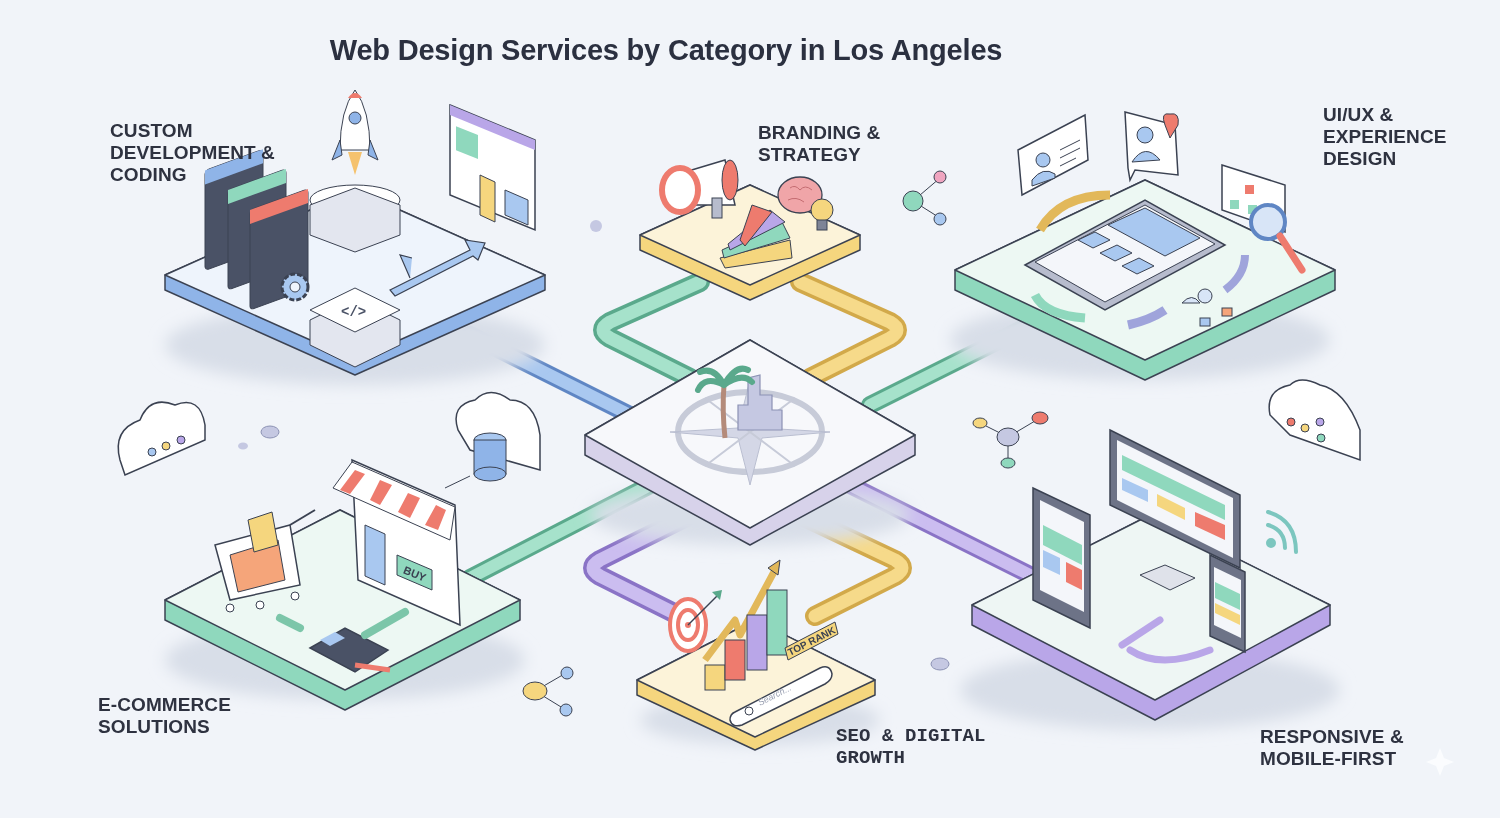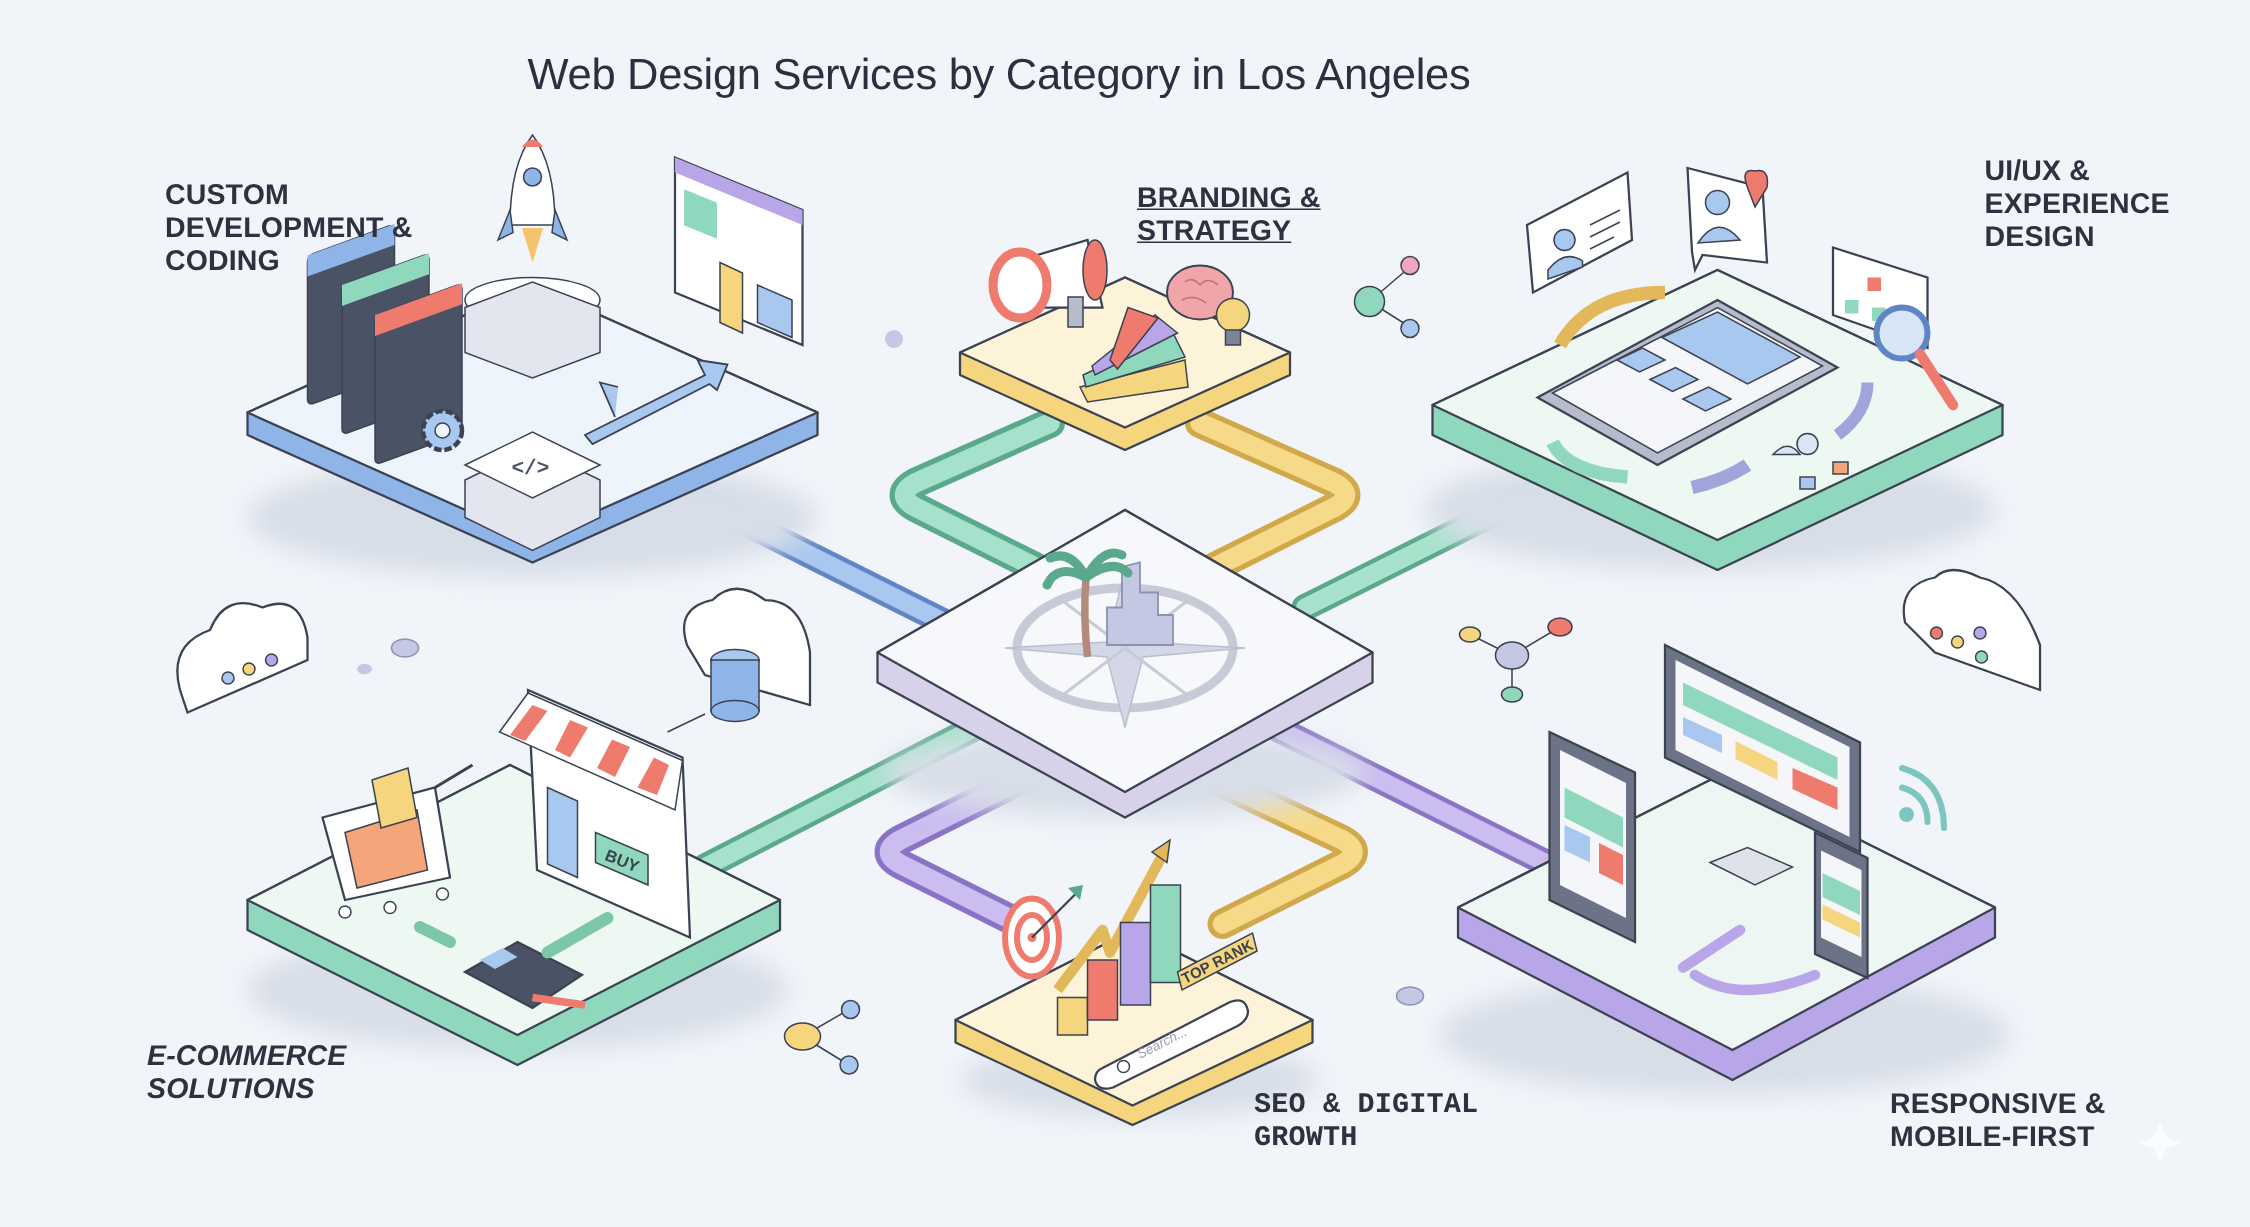--- a/index.html
+++ b/index.html
@@ -4,21 +4,21 @@
 <style>
   html, body { margin:0; padding:0; }
   body {
     width:1500px; height:818px; overflow:hidden;
     background:#f1f4f9;
     font-family:"Liberation Sans", "DejaVu Sans", sans-serif;
     position:relative;
   }
   .title {
     position:absolute; left:0; top:34px; width:1332px; text-align:center;
-    font-size:29px; font-weight:400; color:#2b3040; letter-spacing:-0.2px;
+    font-size:29px; font-weight:700; color:#2b3040; letter-spacing:-0.2px;
   }
   .label {
     position:absolute; font-size:19px; font-weight:700; color:#2e3240;
     line-height:22px; text-transform:uppercase; letter-spacing:0.1px;
   }
   .label span { display:block; }
   svg.scene { position:absolute; left:0; top:0; }
 </style>
 </head>
 <body>
@@ -351,30 +351,30 @@
   </g>
 
   <path d="M1440 748 L1444 758 L1454 762 L1444 766 L1440 776 L1436 766 L1426 762 L1436 758 Z" fill="#fbfcfe"></path>
 </svg>
 
 <div class="label" style="left:110px; top:120px;">
   <span>CUSTOM</span>
   <span>DEVELOPMENT &amp;</span>
   <span>CODING</span>
 </div>
-<div class="label" style="left:758px; top:122px;text-decoration:underline;">
+<div class="label" style="left:758px; top:122px;">
   <span>BRANDING &amp;</span>
   <span>STRATEGY</span>
 </div>
 <div class="label" style="left:1323px; top:104px;">
   <span>UI/UX &amp;</span>
   <span>EXPERIENCE</span>
   <span>DESIGN</span>
 </div>
-<div class="label" style="left:98px; top:694px;font-style:italic;">
+<div class="label" style="left:98px; top:694px;">
   <span>E-COMMERCE</span>
   <span>SOLUTIONS</span>
 </div>
 <div class="label" style="left:836px; top:725px;font-family:Liberation Mono, monospace;">
   <span>SEO &amp; DIGITAL</span>
   <span>GROWTH</span>
 </div>
 <div class="label" style="left:1260px; top:726px;">
   <span>RESPONSIVE &amp;</span>
   <span>MOBILE-FIRST</span>

